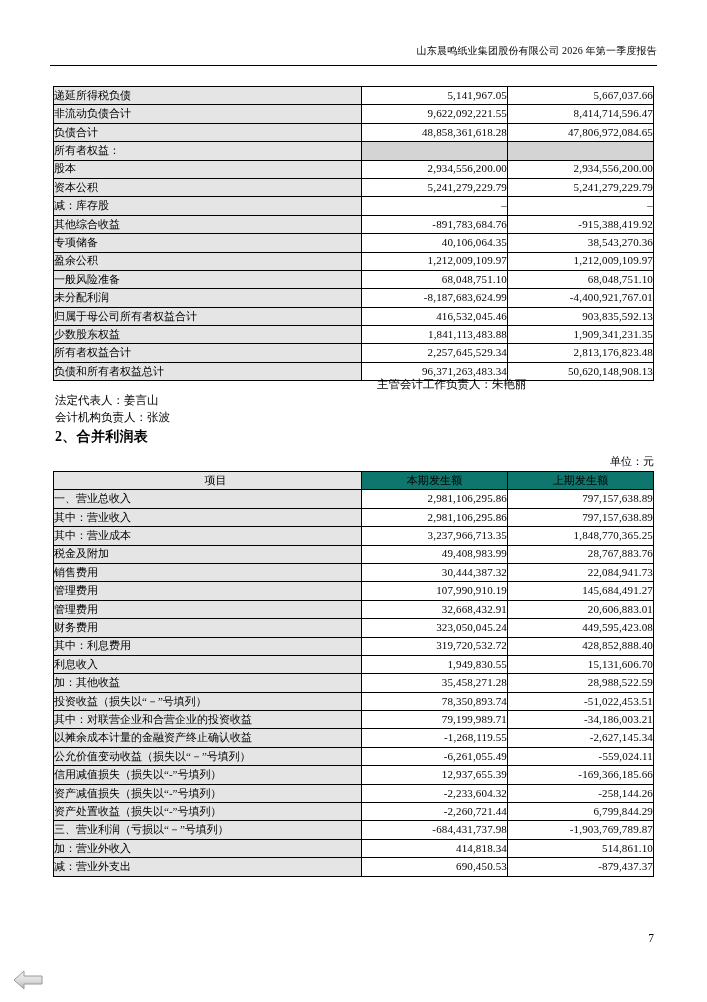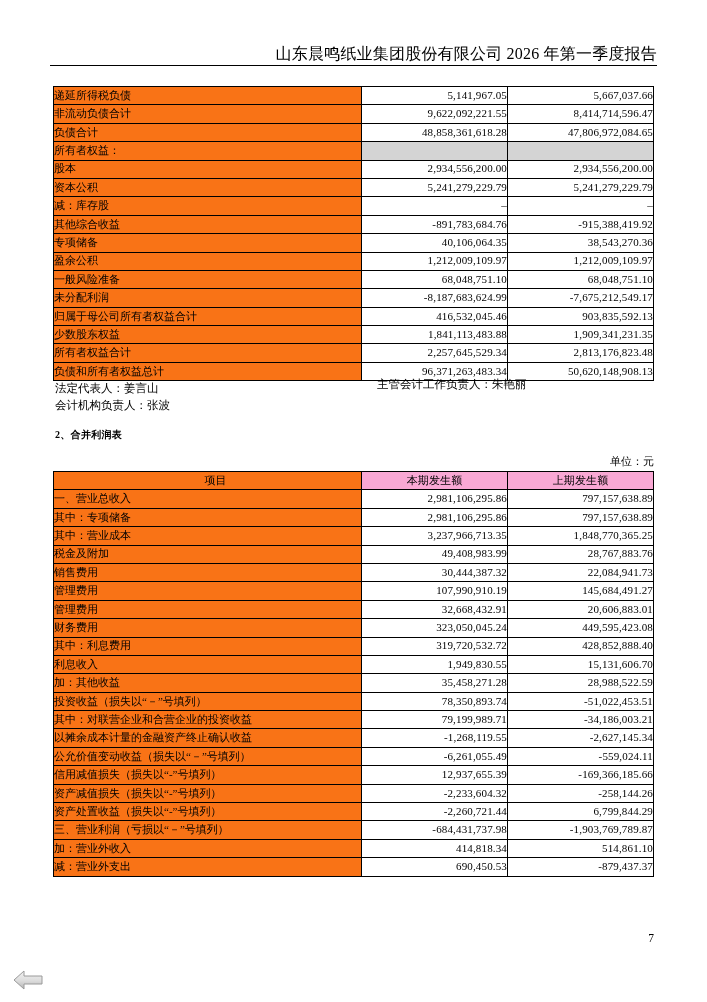--- a/index.html
+++ b/index.html
@@ -21,21 +21,21 @@
     position: absolute;
     top: 44px;
     left: 50px;
     right: 50px;
     height: 22px;
   }
   .page-header .hdr-text {
     position: absolute;
     right: 0;
     top: 0;
-    font-size: 16px;
+    font-size: 10px;
     letter-spacing: 0.2px;
     white-space: nowrap;
   }
   .page-header .hdr-rule {
     position: absolute;
     left: 0;
     right: 0;
     bottom: 0;
     border-bottom: 1.1px solid #000000;
   }
@@ -53,21 +53,21 @@
     height: 17.4px;
     vertical-align: middle;
     font-weight: normal;
     font-size: 11px;
     line-height: 1.05;
   }
   .fin-table col.c-label { width: 308px; }
   .fin-table col.c-val   { width: 146px; }
 
   .cell-label {
-    background: #f97316;
+    background: #e5e5e5;
     padding-left: 4px;
     padding-right: 3px;
     text-align: left;
     white-space: nowrap;
     overflow: hidden;
   }
   .cell-label.hdr {
     text-align: center;
     padding-left: 16px;
   }
@@ -75,21 +75,21 @@
     background: #ffffff;
     text-align: right;
     padding-right: 7px;
     white-space: nowrap;
     font-family: "Liberation Serif", "DejaVu Serif", serif;
     letter-spacing: 0.15px;
   }
   .cell-val.hdr {
     text-align: center;
     padding-right: 0;
-    background: #f9a8d4;
+    background: #0f766e;
   }
   .cell-val.blank {
     background: #d4d4d4;
   }
 
   
   .ind0 { padding-left: 4px; }
   .ind1 { padding-left: 13px; }
   .ind2 { padding-left: 24px; }
   .ind3 { padding-left: 48px; }
@@ -111,29 +111,29 @@
   
   .sig-block {
     position: absolute;
     left: 55px;
     top: 376px;
     width: 600px;
     font-size: 11.5px;
     line-height: 16.5px;
   }
   .sig-row { position: relative; height: 16.5px; white-space: nowrap; }
-  .sig-left  { position: absolute; left: 0; top: 4px; }
+  .sig-left  { position: absolute; left: 0; top: 16px; }
   .sig-right { position: absolute; left: 322px; top: 0; }
 
   
   .section-heading {
     position: absolute;
     left: 55px;
     top: 428px;
-    font-size: 10px;
+    font-size: 14px;
     font-weight: bold;
     letter-spacing: 0.3px;
   }
 
   
   .unit-label {
     position: absolute;
     right: 53px;
     top: 454px;
     font-size: 11px;
@@ -223,21 +223,21 @@
           <td class="cell-val">1,212,009,109.97</td>
         </tr>
         <tr>
           <td class="cell-label ind1">一般风险准备</td>
           <td class="cell-val">68,048,751.10</td>
           <td class="cell-val">68,048,751.10</td>
         </tr>
         <tr>
           <td class="cell-label ind1">未分配利润</td>
           <td class="cell-val">-8,187,683,624.99</td>
-          <td class="cell-val">-7,675,212,549.17</td>
+          <td class="cell-val">-4,400,921,767.01</td>
         </tr>
         <tr>
           <td class="cell-label ind0">归属于母公司所有者权益合计</td>
           <td class="cell-val">416,532,045.46</td>
           <td class="cell-val">903,835,592.13</td>
         </tr>
         <tr>
           <td class="cell-label ind1">少数股东权益</td>
           <td class="cell-val">1,841,113,483.88</td>
           <td class="cell-val">1,909,341,231.35</td>
@@ -284,21 +284,21 @@
         <th class="cell-val hdr">上期发生额</th>
       </tr>
     </thead>
     <tbody id="income-body">
         <tr>
           <td class="cell-label ind0">一、营业总收入</td>
           <td class="cell-val">2,981,106,295.86</td>
           <td class="cell-val">797,157,638.89</td>
         </tr>
         <tr>
-          <td class="cell-label ind1">其中：专项储备</td>
+          <td class="cell-label ind1">其中：营业收入</td>
           <td class="cell-val">2,981,106,295.86</td>
           <td class="cell-val">797,157,638.89</td>
         </tr>
         <tr>
           <td class="cell-label ind1">其中：营业成本</td>
           <td class="cell-val">3,237,966,713.35</td>
           <td class="cell-val">1,848,770,365.25</td>
         </tr>
         <tr>
           <td class="cell-label ind3">税金及附加</td>

